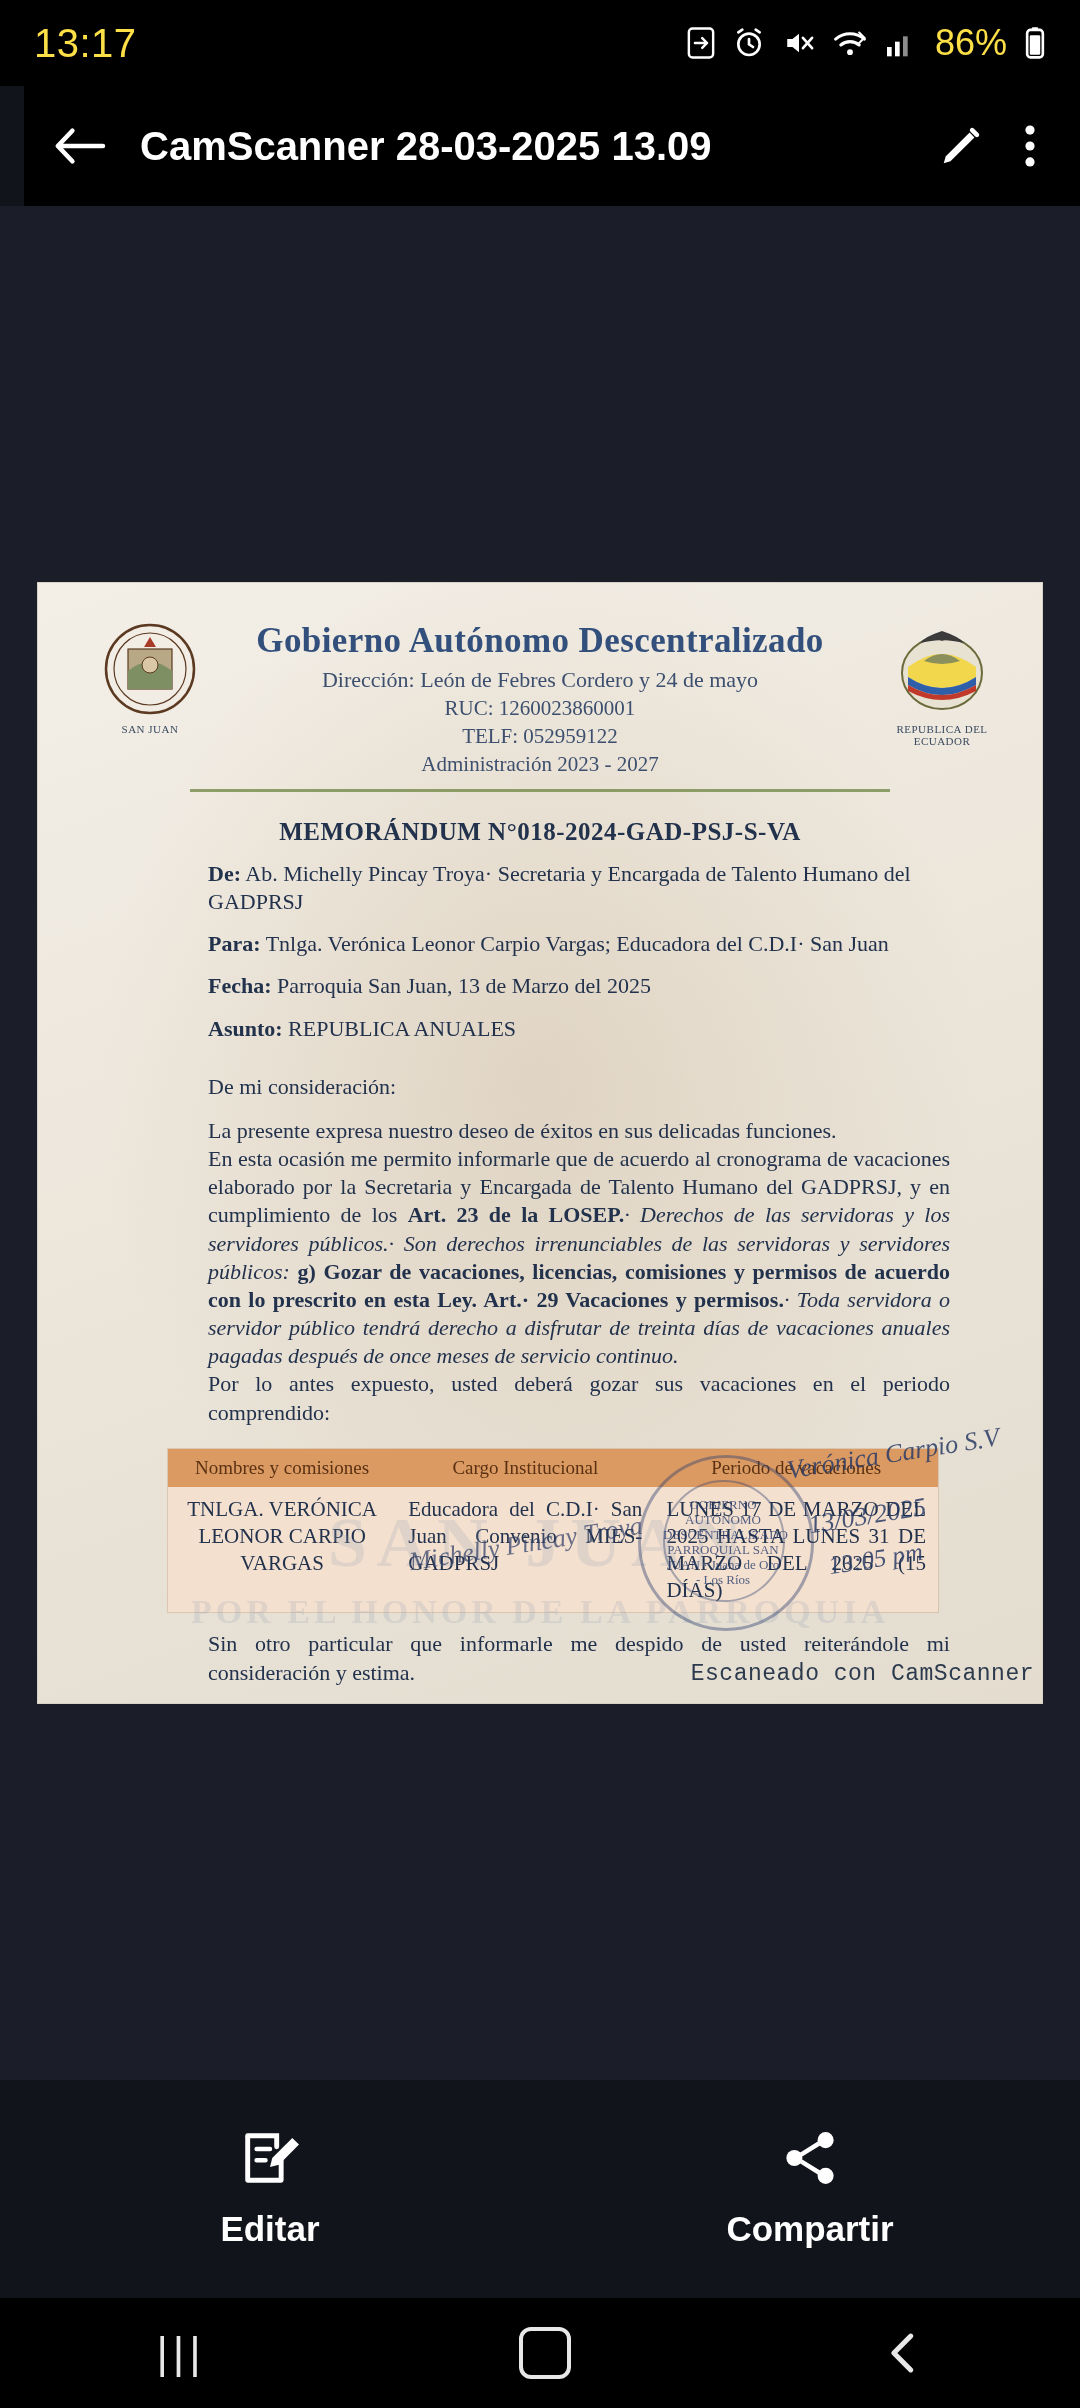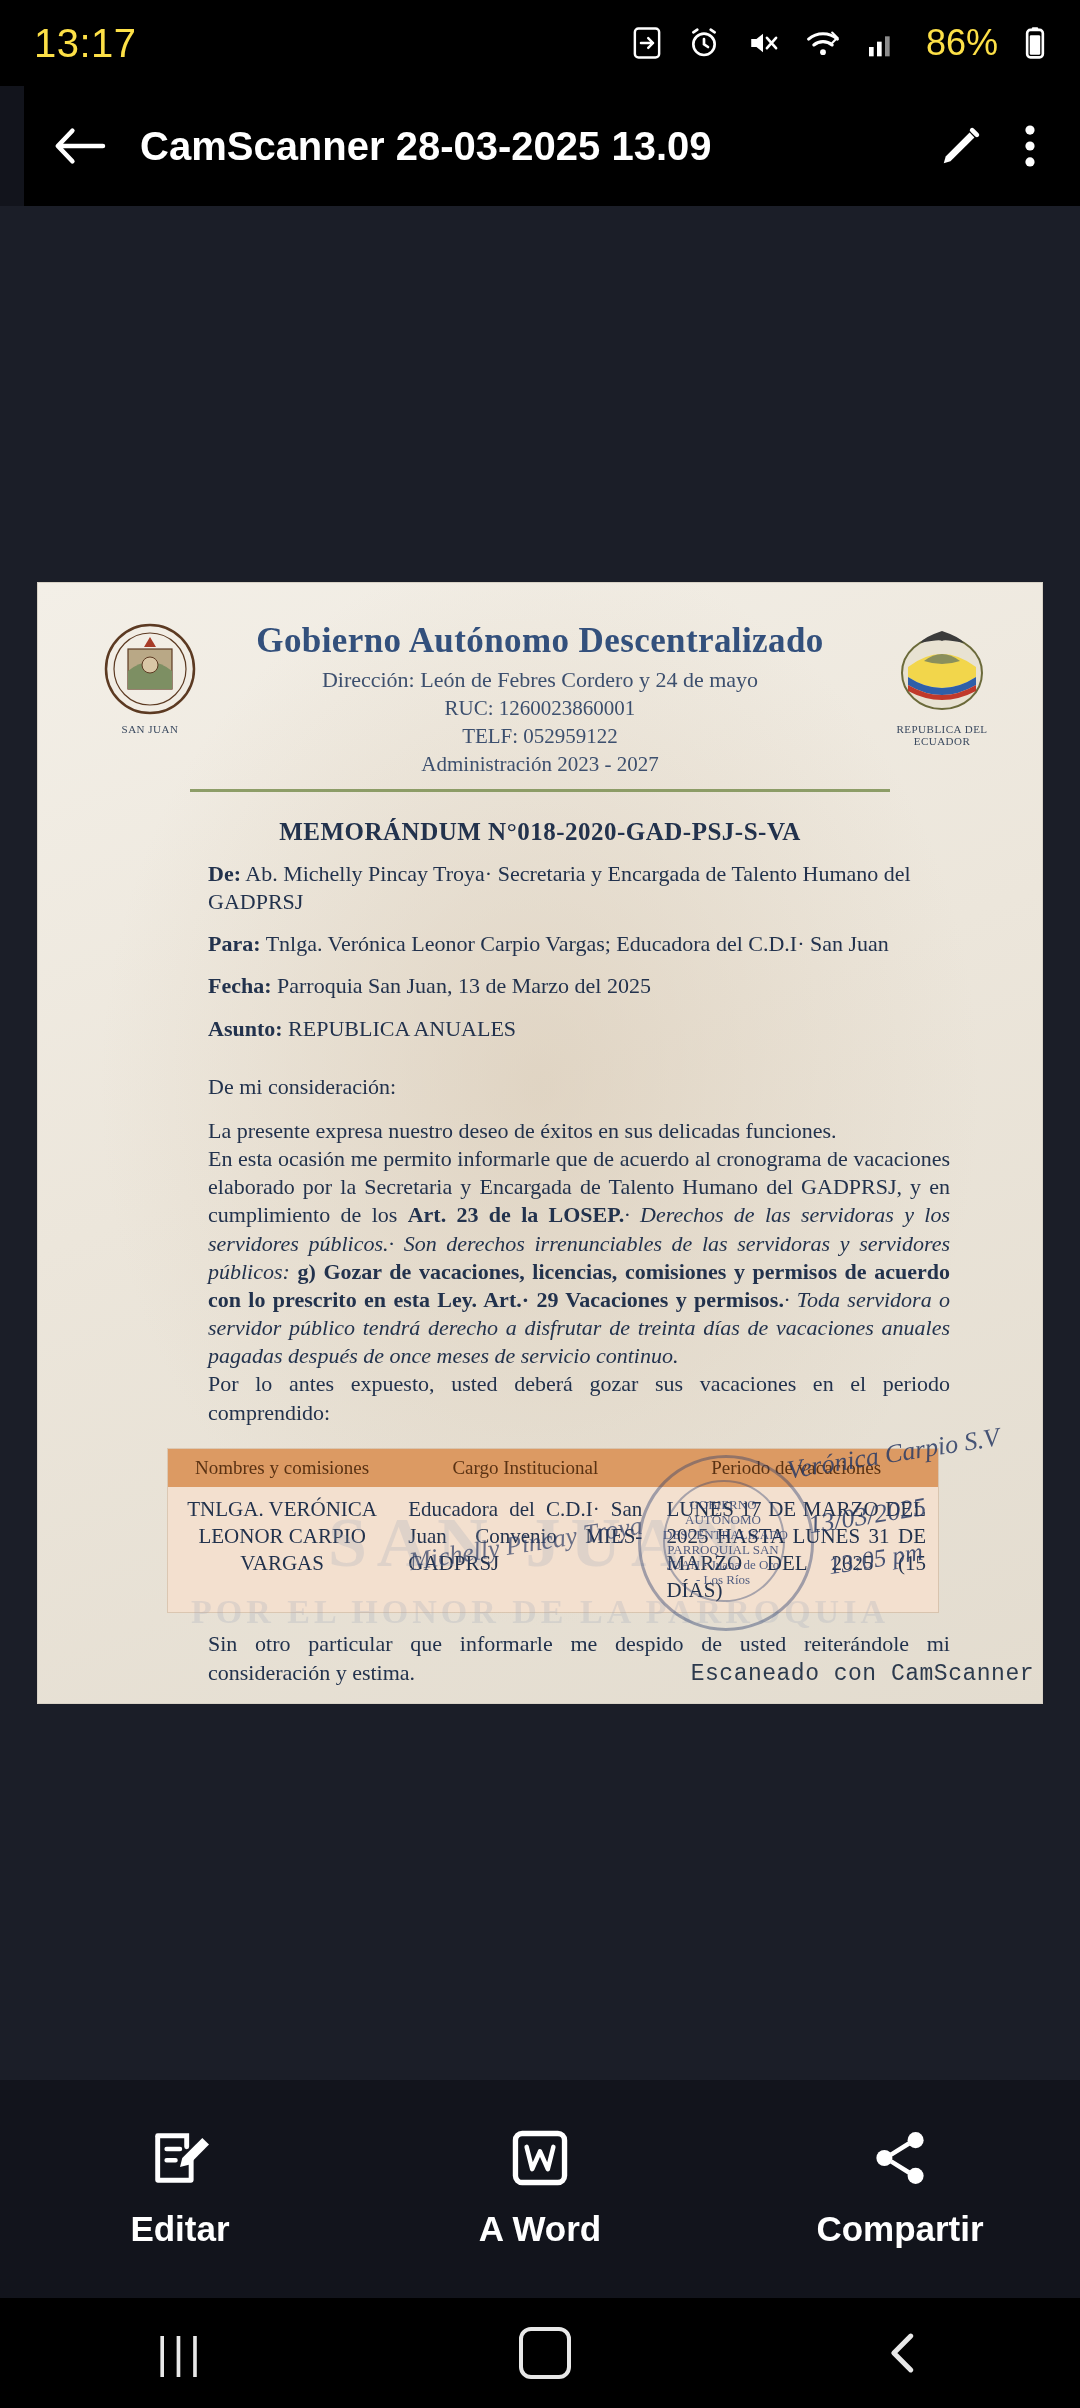--- a/index.html
+++ b/index.html
@@ -33,21 +33,21 @@
     box-sizing: border-box;
     color: #fde047;
   }
   .status-time {
     font-size: 40px;
     letter-spacing: 0.5px;
   }
   .status-right {
     display: flex;
     align-items: center;
-    gap: 26px;
+    gap: 17px;
   }
   .status-right .ico {
     display: inline-block;
     color: #fff;
     line-height: 1;
   }
   .battery-text {
     font-size: 36px;
     margin-left: 4px;
   }
@@ -449,21 +449,21 @@
           </div>
 
           <div class="org-line1">Gobierno Autónomo Descentralizado</div>
           <div class="org-sub">Dirección: León de Febres Cordero y 24 de mayo</div>
           <div class="org-sub2">RUC: 1260023860001</div>
           <div class="org-sub2">TELF: 052959122</div>
           <div class="org-sub2">Administración 2023 - 2027</div>
           <div class="hr-green"></div>
         </div>
 
-        <div class="memo-title">MEMORÁNDUM N°018-2020-GAD-PSJ-S-VA</div>
+        <div class="memo-title">MEMORÁNDUM N°018-2024-GAD-PSJ-S-VA</div>
 
         <div class="body-area">
           <div class="meta-line">
             <b>De:</b>
             <span>Ab. Michelly Pincay Troya· Secretaria y Encargada de Talento Humano del GADPRSJ</span>
           </div>
           <div class="meta-line">
             <b>Para:</b>
             <span>Tnlga. Verónica Leonor Carpio Vargas; Educadora del C.D.I· San Juan</span>
           </div>
@@ -529,29 +529,20 @@
           <path d="M3 3v20h15V13" stroke="#fff" stroke-width="2.2" stroke-linejoin="round" fill="none"></path>
           <path d="M7 9h6M7 14h4" stroke="#fff" stroke-width="2" stroke-linecap="round"></path>
           <path d="M23 4l-9 9-1 4 4-1 9-9z" fill="#fff"></path>
         </svg>
       </span>
       <span class="bb-label">Editar</span>
     </div>
     <div class="bb-item">
       <span>
         <svg class="icn" width="58" height="58" viewBox="0 0 26 26" fill="none">
-          <rect x="2" y="2" width="22" height="22" rx="3" stroke="#fff" stroke-width="2.4"></rect>
-          <path d="M7 8l2.5 10L13 10l3.5 8L19 8" stroke="#fff" stroke-width="2" stroke-linecap="round" stroke-linejoin="round" fill="none"></path>
-        </svg>
-      </span>
-      <span class="bb-label">A Word</span>
-    </div>
-    <div class="bb-item">
-      <span>
-        <svg class="icn" width="58" height="58" viewBox="0 0 26 26" fill="none">
           <circle cx="20" cy="5" r="3.6" fill="#fff"></circle>
           <circle cx="20" cy="21" r="3.6" fill="#fff"></circle>
           <circle cx="6" cy="13" r="3.6" fill="#fff"></circle>
           <path d="M9 11.5L17 6.5M9 14.5L17 19.5" stroke="#fff" stroke-width="2"></path>
         </svg>
       </span>
       <span class="bb-label">Compartir</span>
     </div>
   </div>
 

